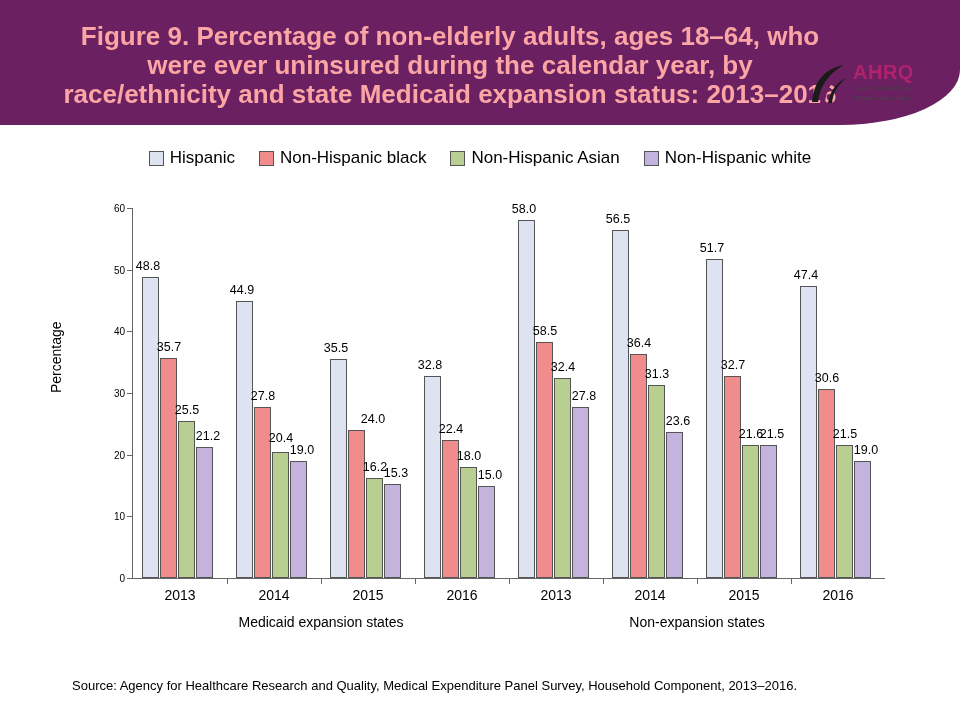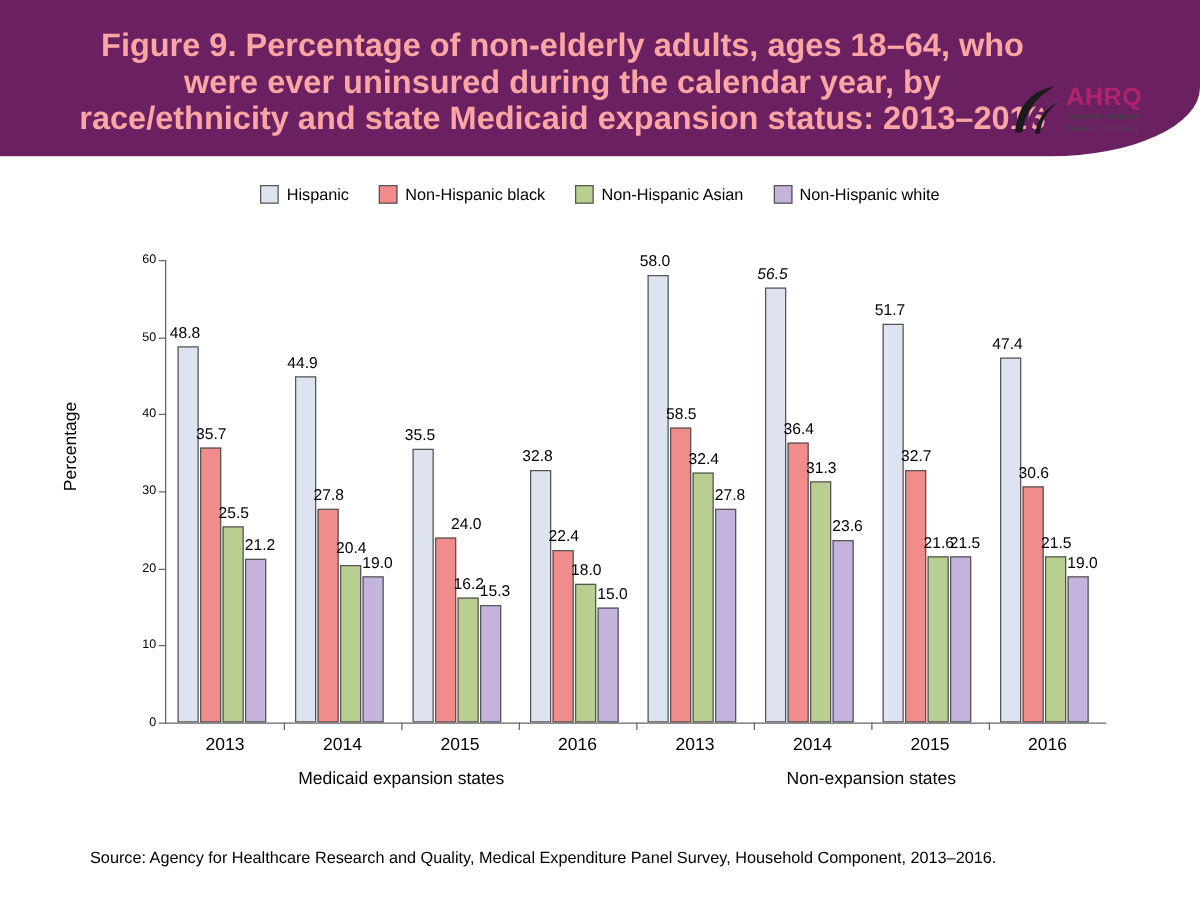--- a/index.html
+++ b/index.html
@@ -36,21 +36,20 @@
     font-weight: bold;
     line-height: 29px;
   }
   .logo-box {
     position: absolute;
     right: 22px;
     top: 62px;
     width: 130px;
     height: 52px;
     display: flex;
-    align-items: center;
     gap: 5px;
   }
   .logo-swoosh {
     width: 40px;
     height: 44px;
     position: relative;
   }
   .logo-text {
     display: flex;
     flex-direction: column;
@@ -71,21 +70,21 @@
 
   
   .legend {
     position: absolute;
     top: 148px;
     left: 0;
     width: 960px;
     display: flex;
     justify-content: center;
     gap: 24px;
-    font-size: 13px;
+    font-size: 17px;
     color: #000;
   }
   .legend-item {
     display: flex;
     align-items: center;
     gap: 6px;
   }
   .legend-swatch {
     width: 13px;
     height: 13px;
@@ -285,21 +284,21 @@
         <div class="bar-value" style="left: 357px; bottom: 96.5px;">15.0</div>
         <div class="bar" style="left: 384.5px; width: 17px; height: 357.667px; background: rgb(221, 227, 240);"></div>
         <div class="bar-value" style="left: 391px; bottom: 361.667px;">58.0</div>
         <div class="bar" style="left: 402.5px; width: 17px; height: 236.183px; background: rgb(240, 140, 140);"></div>
         <div class="bar-value" style="left: 412px; bottom: 240.183px;">58.5</div>
         <div class="bar" style="left: 420.5px; width: 17px; height: 199.8px; background: rgb(185, 207, 145);"></div>
         <div class="bar-value" style="left: 430px; bottom: 203.8px;">32.4</div>
         <div class="bar" style="left: 438.5px; width: 17px; height: 171.433px; background: rgb(195, 179, 221);"></div>
         <div class="bar-value" style="left: 451px; bottom: 175.433px;">27.8</div>
         <div class="bar" style="left: 478.5px; width: 17px; height: 348.417px; background: rgb(221, 227, 240);"></div>
-        <div class="bar-value" style="left: 485px; bottom: 352.417px; font-style: italic;">56.5</div>
+        <div class="bar-value" style="left: 485px; bottom: 352.417px;">56.5</div>
         <div class="bar" style="left: 496.5px; width: 17px; height: 224.467px; background: rgb(240, 140, 140);"></div>
         <div class="bar-value" style="left: 506px; bottom: 228.467px;">36.4</div>
         <div class="bar" style="left: 514.5px; width: 17px; height: 193.017px; background: rgb(185, 207, 145);"></div>
         <div class="bar-value" style="left: 524px; bottom: 197.017px;">31.3</div>
         <div class="bar" style="left: 532.5px; width: 17px; height: 145.533px; background: rgb(195, 179, 221);"></div>
         <div class="bar-value" style="left: 545px; bottom: 149.533px;">23.6</div>
         <div class="bar" style="left: 572.5px; width: 17px; height: 318.817px; background: rgb(221, 227, 240);"></div>
         <div class="bar-value" style="left: 579px; bottom: 322.817px;">51.7</div>
         <div class="bar" style="left: 590.5px; width: 17px; height: 201.65px; background: rgb(240, 140, 140);"></div>
         <div class="bar-value" style="left: 600px; bottom: 205.65px;">32.7</div>

